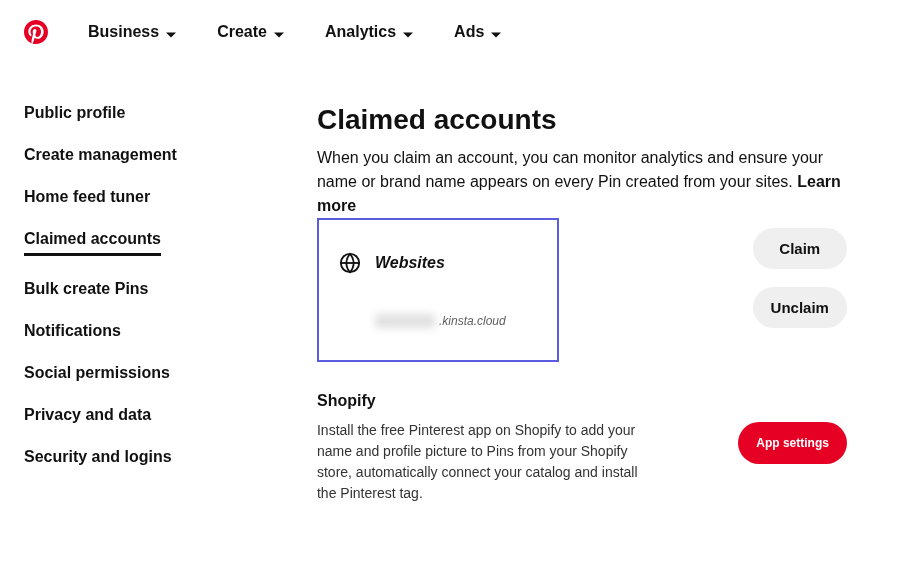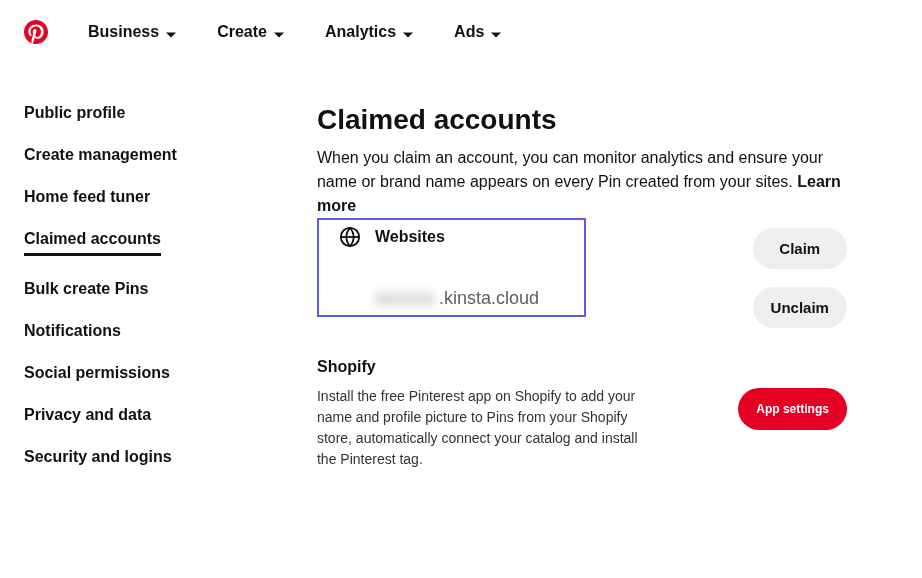--- a/index.html
+++ b/index.html
@@ -87,44 +87,45 @@
       color: #111;
       cursor: pointer;
     }
     .websites-section {
       display: flex;
       align-items: flex-start;
       margin-bottom: 30px;
     }
     .websites-box {
       border: 2px solid #5c5ce0;
-      padding: 6px 20px;
-      width: 269px;
+      padding: 32px 20px;
+      width: 242px;
       flex-shrink: 0;
+      font-style: italic;
     }
     .websites-header {
       display: flex;
       align-items: center;
       gap: 14px;
       margin-bottom: 40px;
     }
     .globe-icon {
       width: 22px;
       height: 22px;
     }
     .websites-label {
       font-weight: 700;
       font-size: 16px;
     }
     .website-entry {
       display: flex;
       align-items: center;
       gap: 4px;
       color: #5f5f5f;
-      font-size: 18px;
+      font-size: 12px;
       margin-left: 36px;
       text-align: center;
     }
     .blurred {
       filter: blur(4px);
       background: #e0e0e0;
       width: 60px;
       height: 14px;
       border-radius: 2px;
     }

